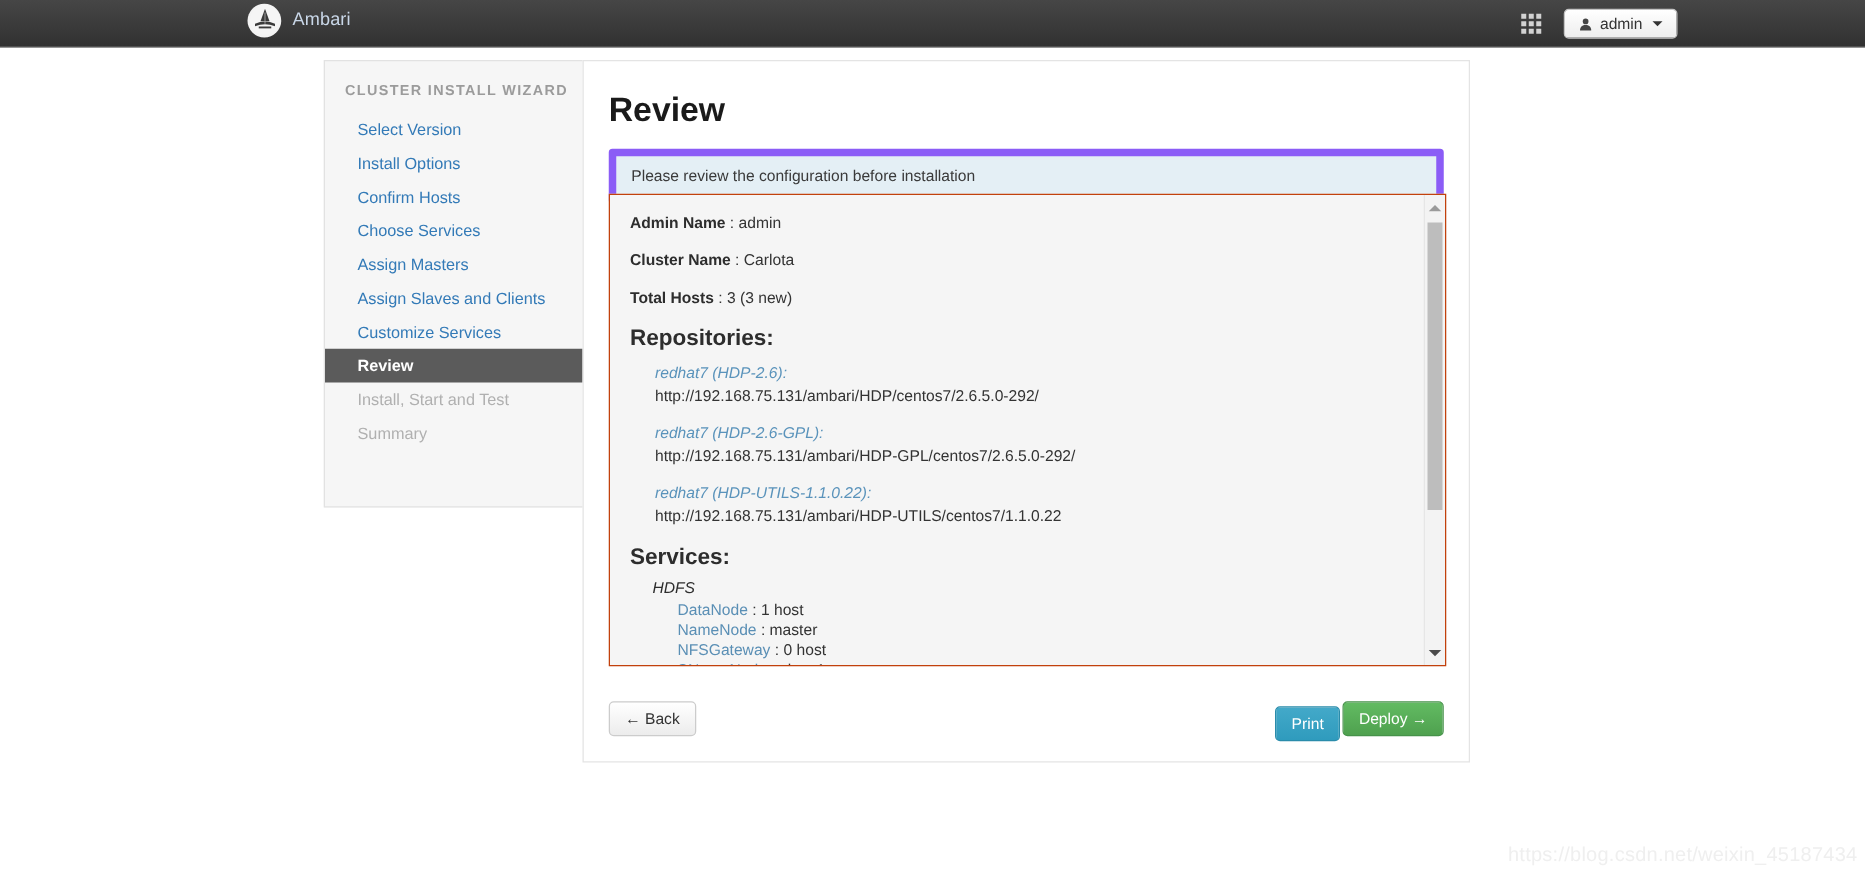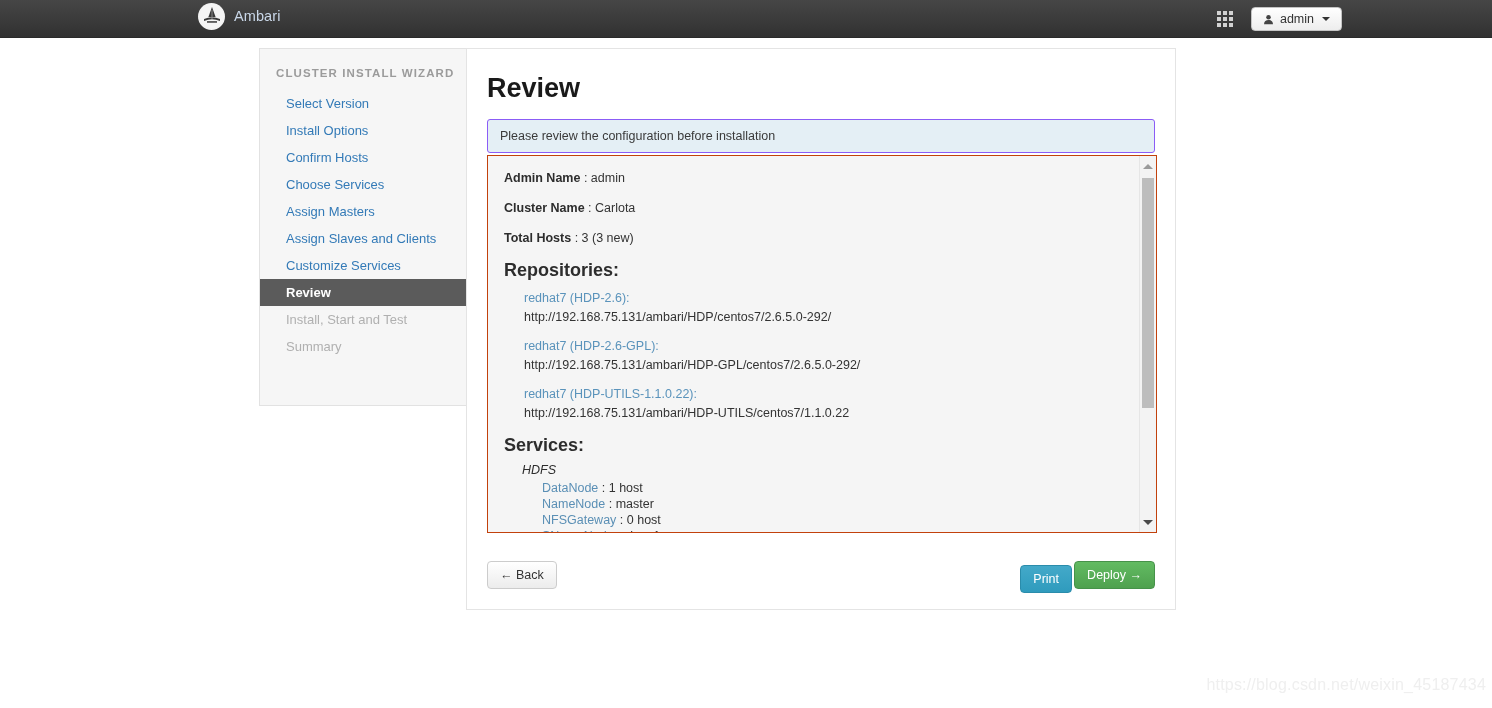--- a/index.html
+++ b/index.html
@@ -83,41 +83,41 @@
     position: absolute; left: 466px; top: 10px;
     width: 710px; height: 562px;
     background: #ffffff; border: 1px solid #e4e4e4;
   }
   .panel-title {
     font-size: 27px; font-weight: bold; color: #1a1a1a;
     margin: 22px 0 0 20px; line-height: 34px;
   }
   .alert-info {
     margin: 14px 20px 0 20px;
-    background: #e4eff5; border: 1px solid #8b5cf6; border-radius: 3px;
+    background: #e4eff5; border: 6px solid #8b5cf6; border-radius: 3px;
     color: #3a3a3a; font-size: 12.5px;
     padding: 9px 12px;
   }
 
   
   .review-box {
     position: absolute; left: 20px; top: 106px;
     width: 670px; height: 378px;
     background: #f5f5f5; border: 1px solid #c2410c;
     overflow: hidden;
   }
   .review-content {
     position: absolute; left: 0; top: 0; right: 17px; bottom: 0;
     padding: 14px 0 0 16px; overflow: hidden;
   }
   .kv { font-size: 12.5px; color: #333; margin-bottom: 14px; line-height: 16px; }
   .kv b { color: #2d2d2d; }
   .section-label { font-size: 18px; font-weight: bold; color: #2d2d2d; margin-bottom: 6px; }
   .repo-group { margin: 8px 0 10px 20px; }
-  .repo-name { color: #5a93bb; font-size: 12.5px; line-height: 19px; text-decoration: none; display: block; }
+  .repo-name { color: #5a93bb; font-size: 12.5px; line-height: 19px; text-decoration: none; display: block; font-style: italic; }
   .repo-url { color: #333; font-size: 12.5px; line-height: 19px; }
   .svc-name { font-style: italic; font-size: 12.5px; color: #2d2d2d; margin: 0 0 1px 18px; line-height: 17px; }
   .comp-row { margin-left: 38px; font-size: 12.5px; line-height: 16px; color: #333; }
   .comp-name { color: #5a8fb5; }
 
   
   .scrollbar {
     position: absolute; right: 0; top: 0;
     width: 17px; height: 100%;
     background: #f3f3f3; border-left: 1px solid #e6e6e6;

